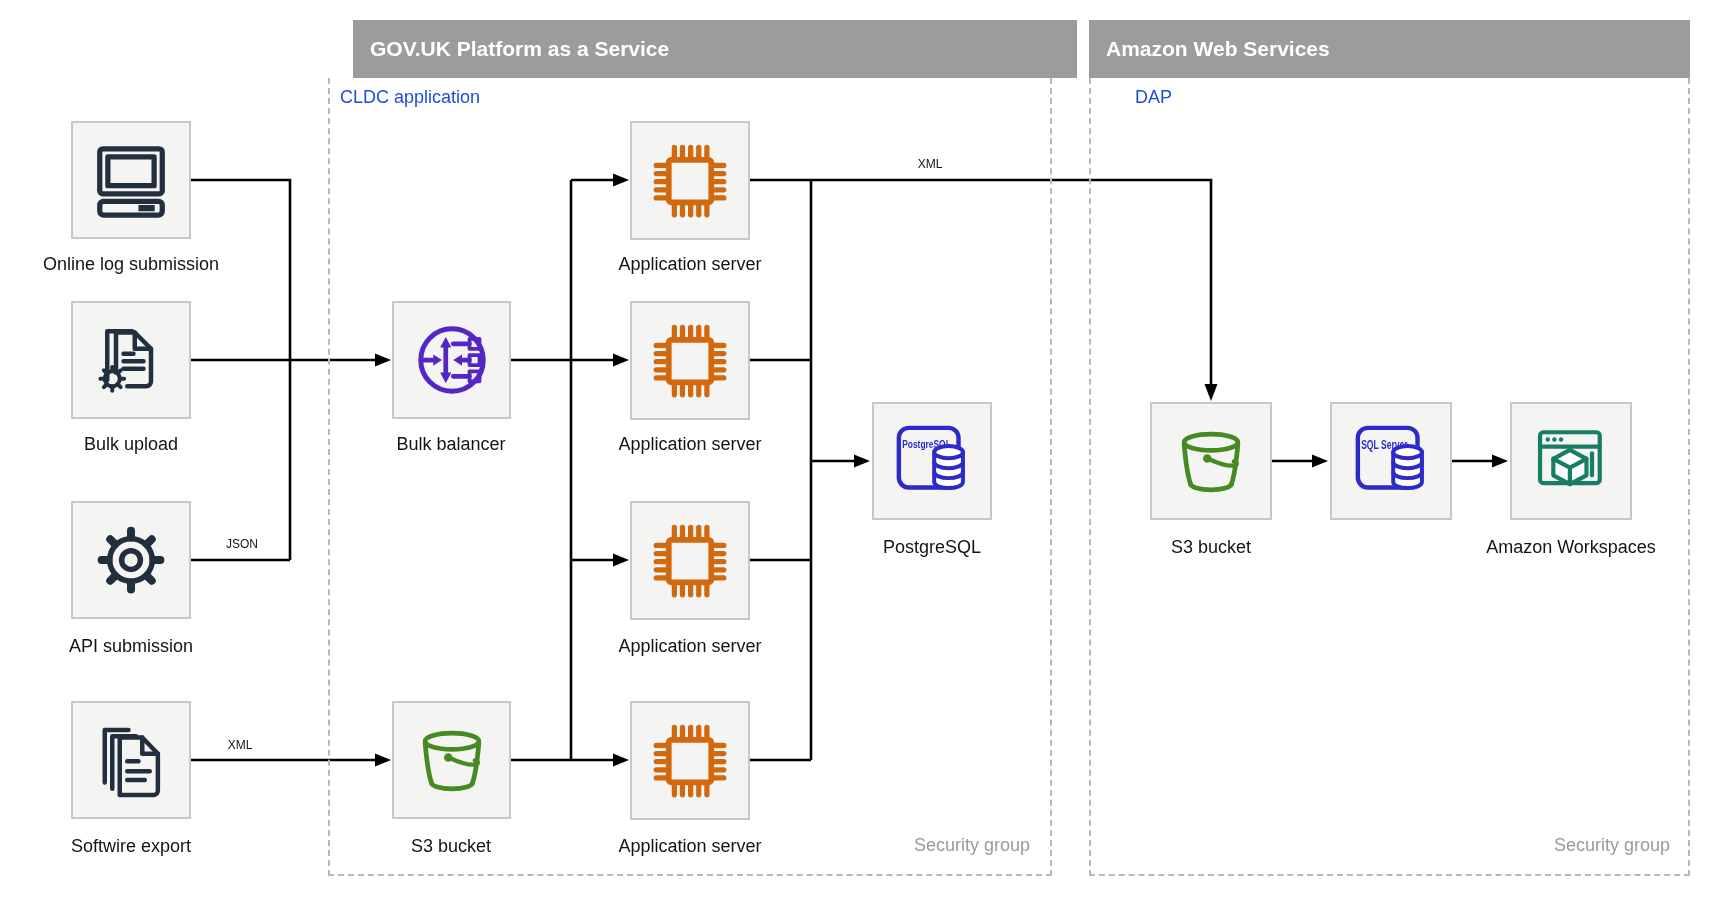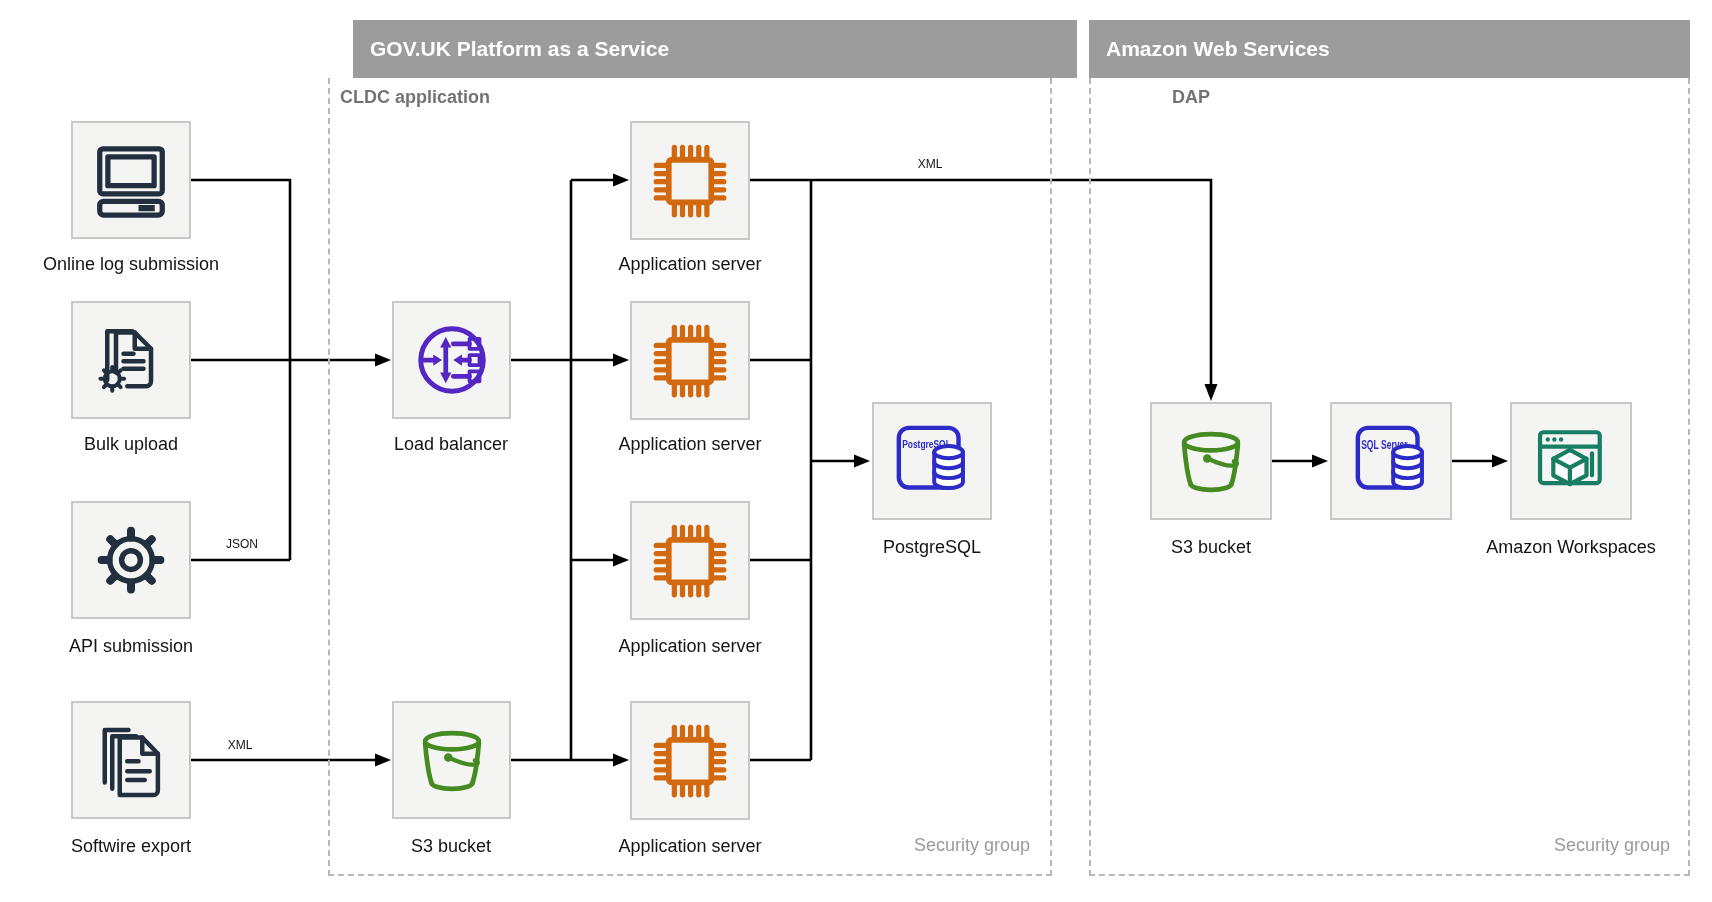--- a/index.html
+++ b/index.html
@@ -6,21 +6,21 @@
   body{width:1712px;height:902px;font-family:"Liberation Sans",sans-serif;}
   .canvas{position:relative;width:1712px;height:902px;overflow:hidden;background:#fff;}
 
   .edges-svg{position:absolute;left:0;top:0;width:1712px;height:902px;color:var(--line);}
   .edges-svg path{stroke:currentColor;stroke-width:2.6;fill:none;}
   .edges-svg polygon{fill:currentColor;stroke:none;}
 
   .container-hdr{position:absolute;height:58px;background:var(--header_gray);color:#ffffff;
     font-weight:700;font-size:21px;display:flex;align-items:center;padding-left:17px;box-sizing:border-box;}
   .container-body{position:absolute;border:2px dashed var(--dashed_border);border-top:none;box-sizing:border-box;}
-  .subtitle{position:absolute;font-weight:700;font-size:18px;color:#737373;}
+  .subtitle{position:absolute;font-weight:400;font-size:18px;color:#1d4ed8;}
   .sec-label{position:absolute;font-size:18px;color:var(--muted);white-space:nowrap;transform:translate(-100%,-50%);}
 
   .node{position:absolute;background:var(--box_fill);border:2px solid var(--box_border);
     box-sizing:border-box;display:flex;align-items:center;justify-content:center;}
   .node svg{display:block;}
   .node-label{position:absolute;width:300px;text-align:center;font-size:18px;color:var(--label);
     transform:translate(-50%,-50%);white-space:nowrap;}
   .edge-label{position:absolute;font-size:12px;color:var(--label);transform:translate(-50%,-50%);white-space:nowrap;}
 
   .ink-navy{color:var(--navy);}
@@ -67,21 +67,21 @@
     <span>GOV.UK Platform as a Service</span>
   </div>
   <div class="container-body" style="left:328px;top:78px;width:724px;height:798px;"></div>
   <div class="subtitle" style="left:340px;top:87px;">CLDC application</div>
   <div class="sec-label" style="left:1030px;top:845px;">Security group</div>
 
   <div class="container-hdr" style="left:1089px;top:20px;width:601px;">
     <span>Amazon Web Services</span>
   </div>
   <div class="container-body" style="left:1089px;top:78px;width:601px;height:798px;"></div>
-  <div class="subtitle" style="left:1172px;top:87px;">DAP</div>
+  <div class="subtitle" style="left:1135px;top:87px;">DAP</div>
   <div class="sec-label" style="left:1670px;top:845px;">Security group</div>
 
   <div class="edge-label" style="left:242px;top:544px;">JSON</div>
   <div class="edge-label" style="left:240px;top:745px;">XML</div>
   <div class="edge-label" style="left:930px;top:164px;">XML</div>
 
   <div class="node" style="left:71px;top:121px;width:120px;height:118px;">
     <span class="ink-navy">
       <svg width="80" height="80" viewBox="0 0 64 64">
         <g class="icon-stroke" stroke-width="4.2">
@@ -161,21 +161,21 @@
         </g>
         <g class="icon-fill">
           <polygon points="22.5,22 31.5,22 27,13.5"></polygon>
           <polygon points="22.5,42 31.5,42 27,50.5"></polygon>
           <polygon points="17,27.5 17,36.5 24,32"></polygon>
           <polygon points="40,27.5 40,36.5 33,32"></polygon>
         </g>
       </svg>
     </span>
   </div>
-  <div class="node-label" style="left:451px;top:444px;">Load balancer</div>
+  <div class="node-label" style="left:451px;top:444px;">Bulk balancer</div>
 
   <div class="node" style="left:392px;top:701px;width:119px;height:118px;">
     <span class="ink-green">
       <svg width="80" height="80" viewBox="0 0 64 64">
         <g class="icon-stroke" stroke-width="3.8">
           <ellipse cx="32" cy="17" rx="21.5" ry="6.5"></ellipse>
           <path d="M10.5,18.5 C11.5,30 13.5,44 15.5,50"></path>
           <path d="M53.5,18.5 C52.5,30 50.5,44 48.5,50"></path>
           <path d="M15.5,50 A16.5,5 0 0 0 48.5,50"></path>
         </g>

